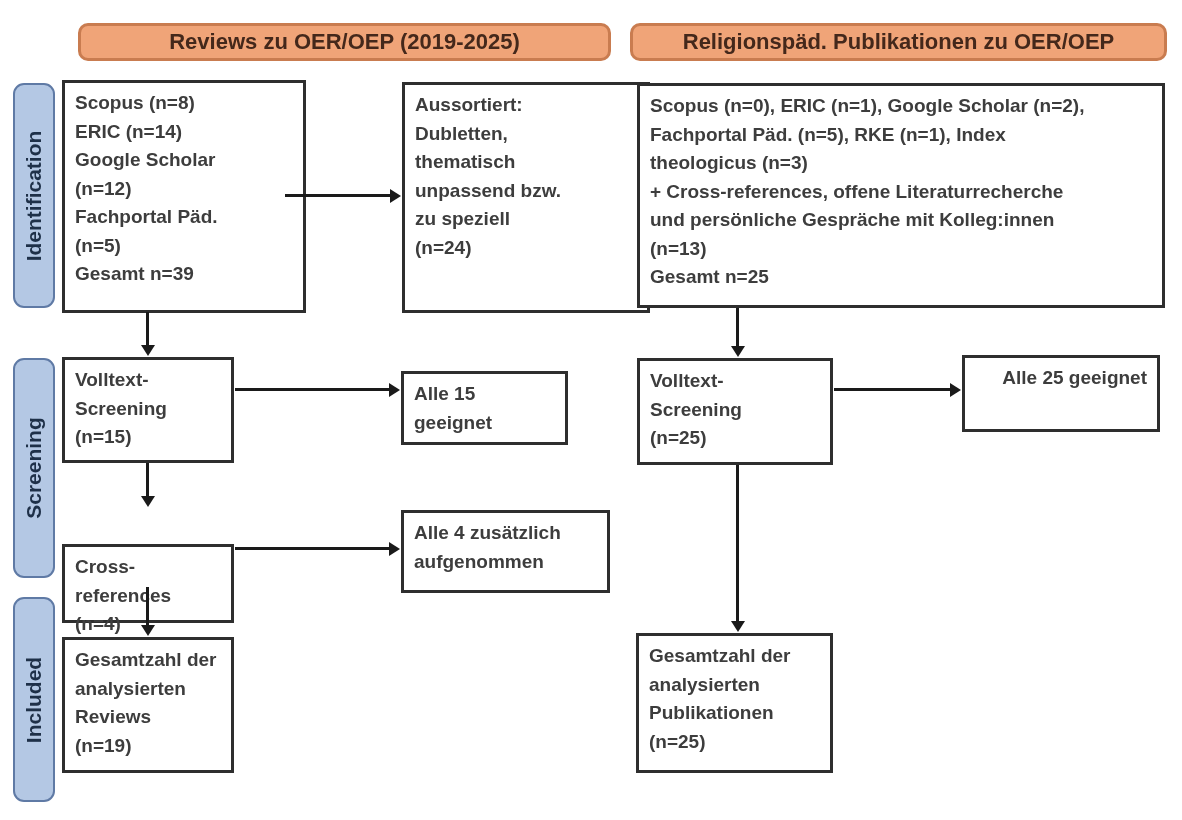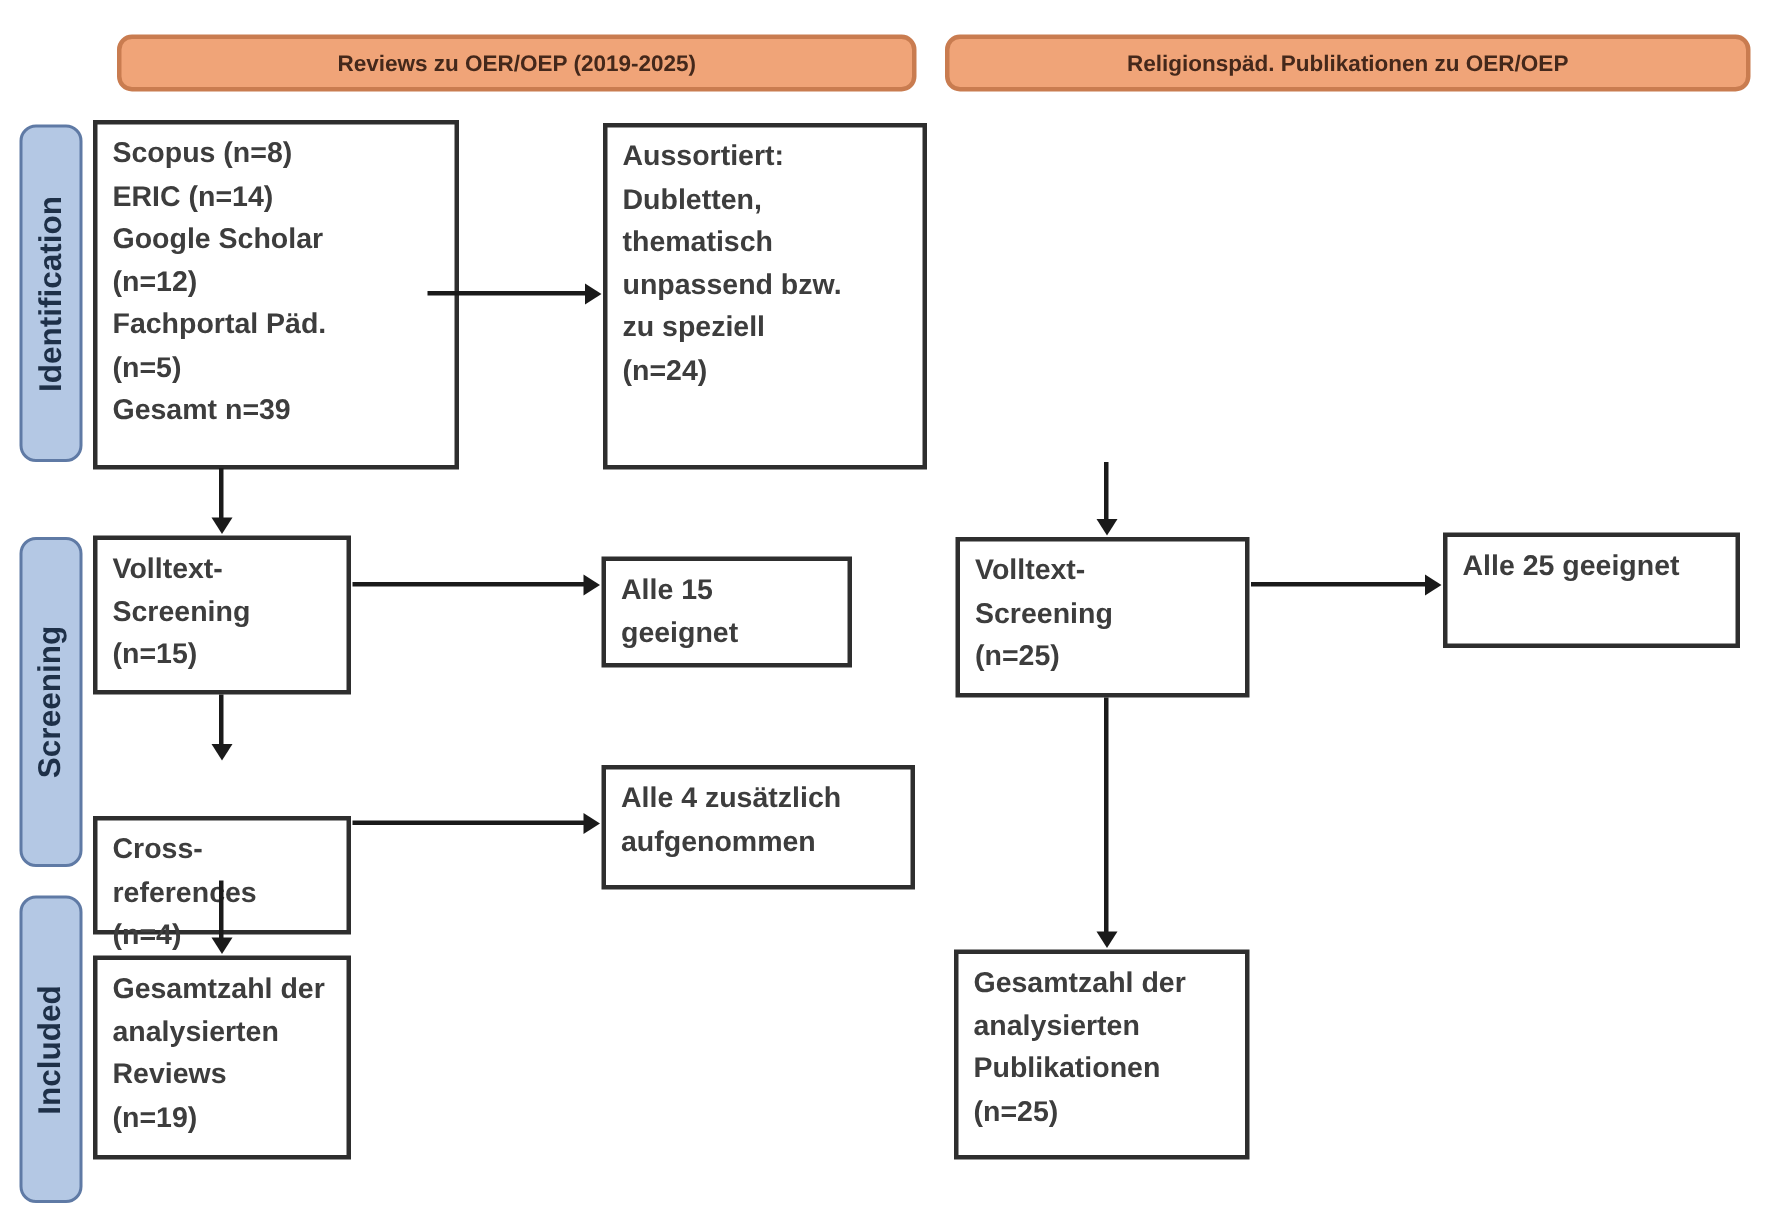--- a/index.html
+++ b/index.html
@@ -9,21 +9,21 @@
   }
   html,body{margin:0;padding:0;background:var(--background);}
   #canvas{
     position:relative;width:1182px;height:820px;background:var(--background);
     font-family:"Liberation Sans",sans-serif;overflow:hidden;
   }
   .header-pill{
     position:absolute;height:38px;box-sizing:border-box;
     background:var(--header_fill);border:3px solid var(--header_border);border-radius:10px;
     display:flex;align-items:center;justify-content:center;
-    font-size:15px;font-weight:700;color:var(--header_text);
+    font-size:22px;font-weight:700;color:var(--header_text);
   }
   .stage{
     position:absolute;width:42px;box-sizing:border-box;
     background:var(--stage_fill);border:2px solid var(--stage_border);border-radius:11px;
     display:flex;align-items:center;justify-content:center;
   }
   .stage span{
     transform:rotate(-90deg);white-space:nowrap;
     font-size:21px;font-weight:700;color:var(--stage_text);
   }
@@ -69,43 +69,50 @@
     <span>Included</span>
   </div>
 
   <div class="box" style="left:62px;top:80px;width:244px;height:233px;">Scopus (n=8)
 ERIC (n=14)
 Google Scholar
 (n=12)
 Fachportal Päd.
 (n=5)
 Gesamt n=39</div>
-  <div class="box" style="left:402px;top:82px;width:216px;height:231px;">Aussortiert:
+  <div class="box" style="left:402px;top:82px;width:248px;height:231px;">Aussortiert:
 Dubletten,
 thematisch
 unpassend bzw.
 zu speziell
 (n=24)</div>
   <div class="box" style="left:62px;top:357px;width:172px;height:106px;">Volltext-
 Screening
 (n=15)</div>
   <div class="box" style="left:401px;top:371px;width:167px;height:74px;">Alle 15 geeignet</div>
   <div class="box" style="left:62px;top:508px;width:172px;height:79px;margin-top:36px;">Cross-references
 (n=4)</div>
   <div class="box" style="left:401px;top:510px;width:209px;height:83px;">Alle 4 zusätzlich
 aufgenommen</div>
   <div class="box" style="left:62px;top:637px;width:172px;height:136px;">Gesamtzahl der
 analysierten
 Reviews
 (n=19)</div>
 
+  <div class="box" style="left:637px;top:83px;width:528px;height:225px;">Scopus (n=0), ERIC (n=1), Google Scholar (n=2),
+Fachportal Päd. (n=5), RKE (n=1), Index
+theologicus (n=3)
++ Cross-references, offene Literaturrecherche
+und persönliche Gespräche mit Kolleg:innen
+(n=13)
+Gesamt n=25</div>
   <div class="box" style="left:637px;top:358px;width:196px;height:107px;">Volltext-
 Screening
 (n=25)</div>
-  <div class="box" style="left:962px;top:355px;width:198px;height:77px;">Alle 25 geeignet</div>
+  <div class="box" style="left:962px;top:355px;width:198px;height:77px;text-align:right;">Alle 25 geeignet</div>
   <div class="box" style="left:636px;top:633px;width:197px;height:140px;">Gesamtzahl der
 analysierten
 Publikationen
 (n=25)</div>
 
   <div class="arr arr-v" style="left:146px;top:312px;height:34px;"></div>
   <div class="arr arr-h" style="left:285px;top:194px;width:106px;"></div>
   <div class="arr arr-h" style="left:235px;top:388px;width:155px;"></div>
   <div class="arr arr-v" style="left:146px;top:463px;height:34px;"></div>
   <div class="arr arr-h" style="left:235px;top:547px;width:155px;"></div>

